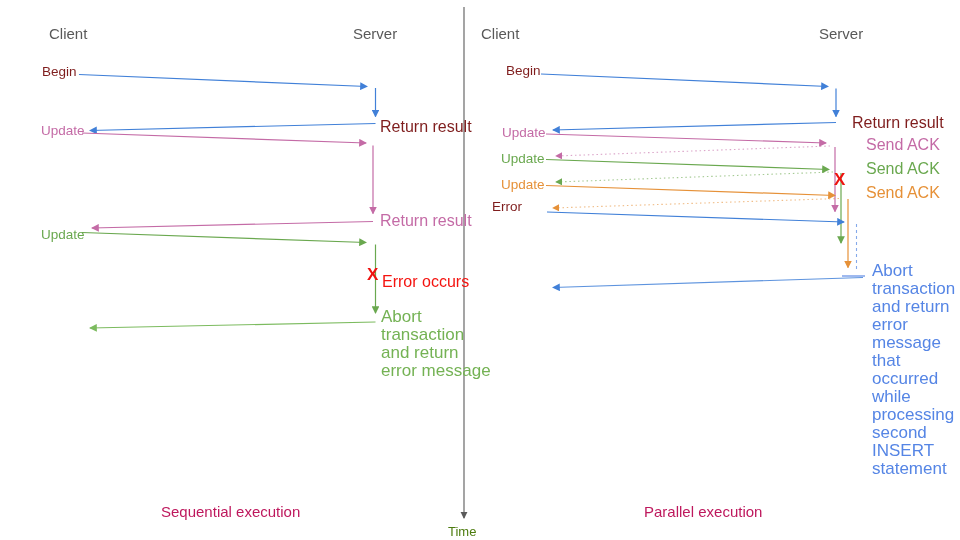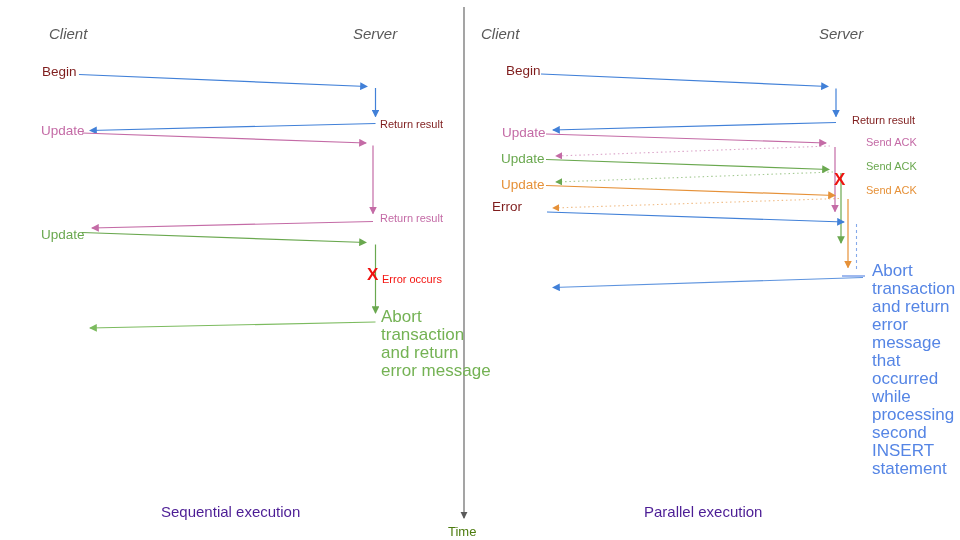--- a/index.html
+++ b/index.html
@@ -2,23 +2,23 @@
 <html><head>
 <meta charset="utf-8">
 <style>
   html,body{margin:0;padding:0;background:#fff;}
   #canvas{
     position:relative;width:960px;height:540px;background:#ffffff;overflow:hidden;
     font-family:"Liberation Sans", sans-serif;
   }
   #arrow-layer{position:absolute;left:0;top:0;}
   .lbl{position:absolute;white-space:nowrap;font-size:13.5px;line-height:1.1;}
-  .sm{font-size:11px;}
-  .hdr{font-style:italic;font-size:15px;color:#595959;}
-  .cap{font-size:15px;color:#4c1d95;}
+  .sm{font-size:16px;}
+  .hdr{font-size:15px;color:#595959;}
+  .cap{font-size:15px;color:#be185d;}
   .note{white-space:pre-line;line-height:18px;font-size:17px;}
   .xmark{font-size:17px;font-weight:bold;color:#ee1310;}
   .c-blue{color:#7f1d1d;}
   .c-blue-light{color:#5585e5;}
   .c-pink{color:#c46ba6;}
   .c-green{color:#6aa84f;}
   .c-green-light{color:#74b254;}
   .c-orange{color:#e69138;}
   .c-red{color:#f41410;text-align:center;}
   .c-time{color:#4d7c0f;font-size:13px;}

